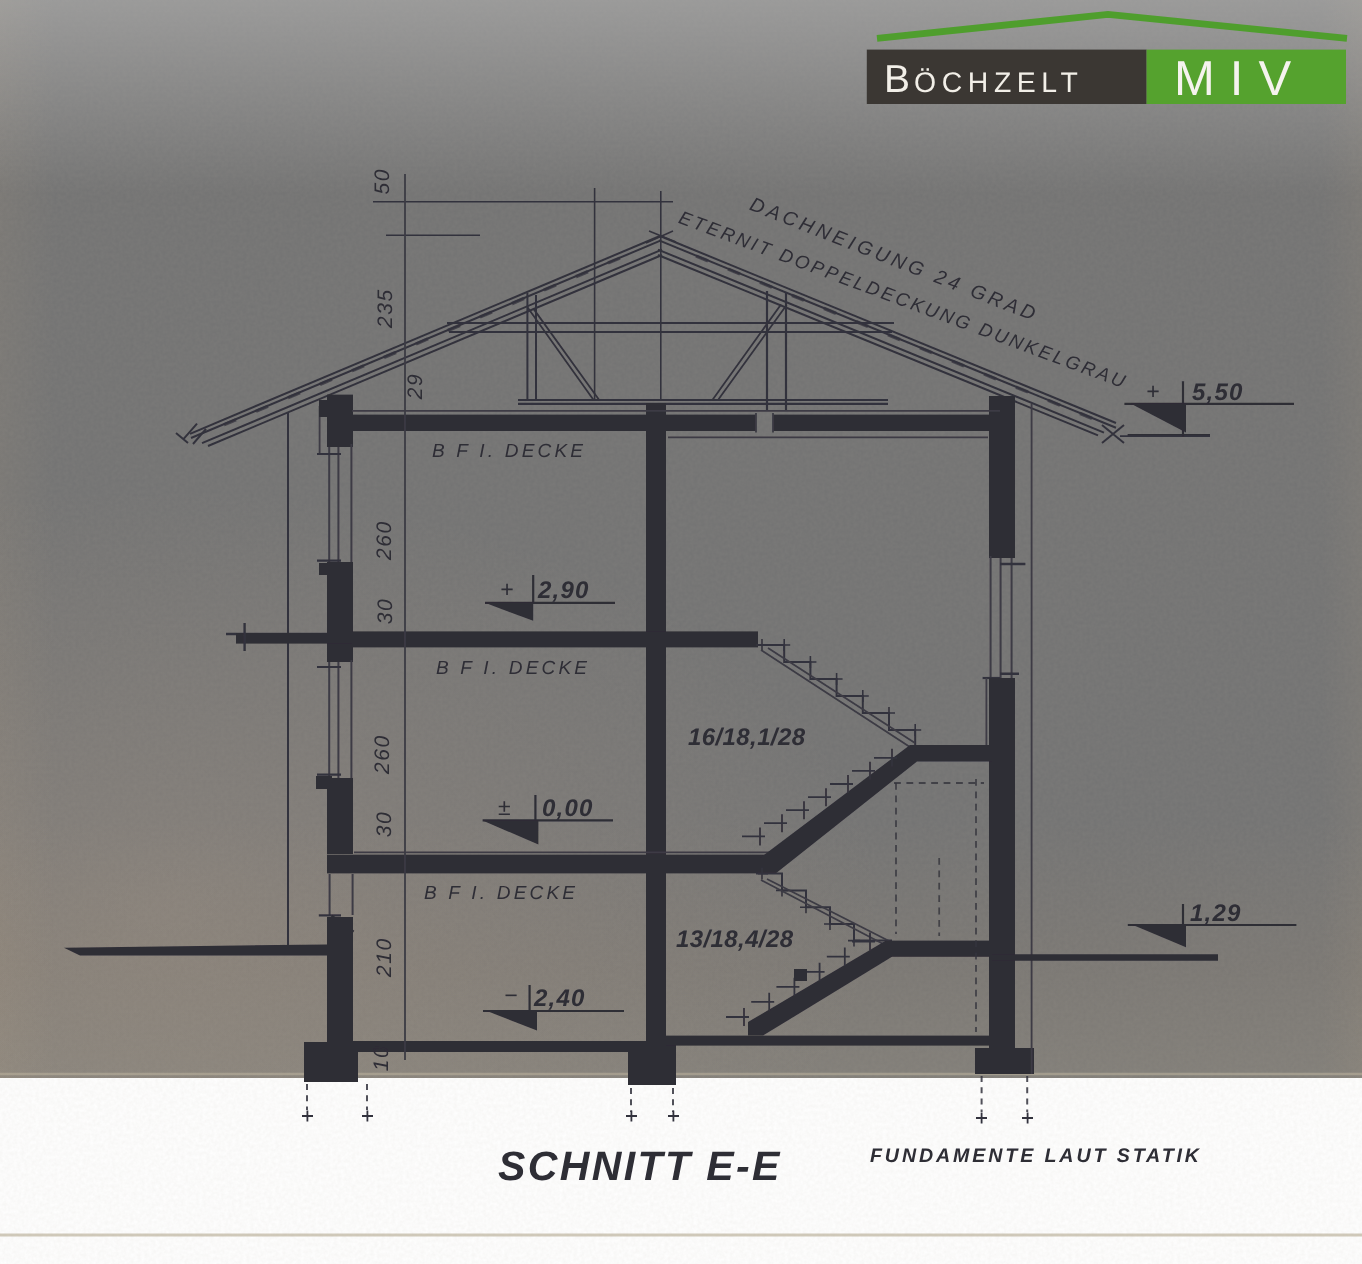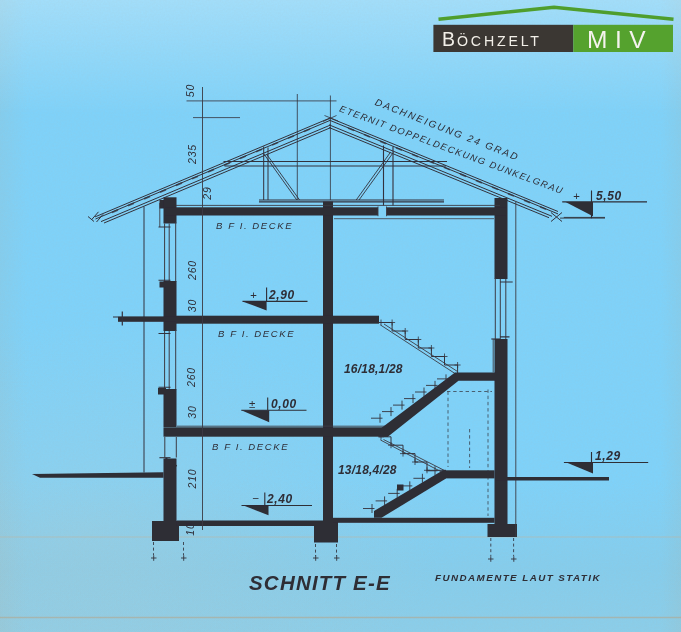--- a/index.html
+++ b/index.html
@@ -1,17 +1,17 @@
 <!DOCTYPE html>
 <html><head>
 <meta charset="utf-8">
 <style>
   html,body{margin:0;padding:0;}
   body{width:681px;height:632px;overflow:hidden;font-family:"Liberation Sans",sans-serif;}
-  .page{position:relative;width:681px;height:632px;background:#7dd3fc;text-align:center;}
+  .page{position:relative;width:681px;height:539px;background:#737373;text-align:center;}
   .tex{position:absolute;inset:0;
     background:
       radial-gradient(ellipse 520px 300px at 12% 84%, rgba(238,200,162,0.15), rgba(0,0,0,0) 70%),
       linear-gradient(180deg, rgba(255,255,255,0.28) 0%, rgba(255,255,255,0) 18%, rgba(0,0,0,0) 76%, rgba(190,160,120,0.10) 90%, rgba(205,185,150,0.16) 100%),
       linear-gradient(90deg, rgba(180,160,130,0.10) 0%, rgba(0,0,0,0) 4%, rgba(0,0,0,0) 97%, rgba(180,160,130,0.10) 100%);
   }
   svg{position:absolute;left:0;top:0;}
   text{font-family:"Liberation Sans",sans-serif;}
 </style>
 </head>

